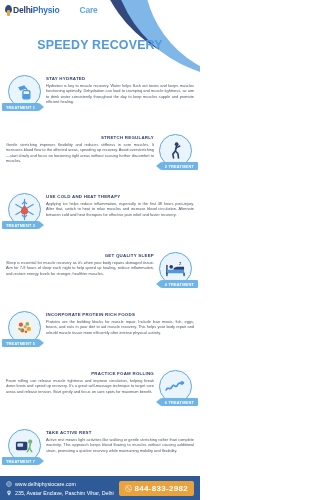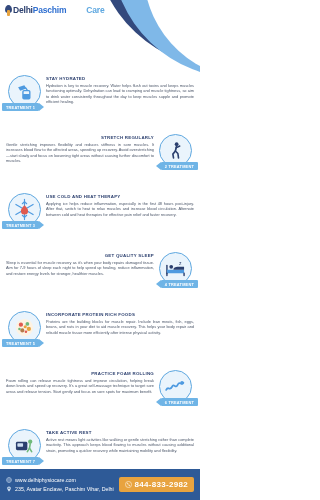--- a/index.html
+++ b/index.html
@@ -87,21 +87,21 @@
   .tip-text{
     font-size:3.9px;line-height:5.4px;color:#4a5568;text-align:justify;
   }
   .tip.right .tip-text{text-align:justify;}
 
   
   .ic{display:block;}
 
   
   .footer{
-    position:absolute;left:0;bottom:0;width:200px;height:31px;background:#2e5a97;
+    position:absolute;left:0;bottom:0;width:200px;height:24px;background:#2e5a97;
     display:flex;align-items:center;justify-content:space-between;padding:0 6px;
     box-sizing:border-box;
   }
   .f-left{display:flex;flex-direction:column;gap:3px;}
   .f-row{display:flex;align-items:center;gap:3px;color:#fff;font-size:5.3px;}
   .f-ic{width:6px;height:6px;flex:0 0 6px;display:block;}
   .phone{
     background:#e8a33f;border-radius:2px;color:#fff;font-size:8px;font-weight:bold;
     padding:3px 6px;display:flex;align-items:center;gap:3px;letter-spacing:.3px;
   }
@@ -115,25 +115,26 @@
     <div class="curve-navy"></div>
     <div class="curve-blue"></div>
     <div class="curve-white"></div>
 
     <div class="logo">
       <span class="logo-mark">
         <span class="pin"></span>
           <span class="stem"></span>
       </span>
       <span class="logo-text">
-        <span class="lt-a">Delhi</span><span class="lt-b">Paschim</span><span class="lt-c">Care</span>
+        <span class="lt-a">Delhi</span><span class="lt-b">Physio</span><span class="lt-c">Care</span>
       </span>
     </div>
 
     <div class="title">
+      <div>SPEEDY RECOVERY</div>
     </div>
   </div>
 
   <div class="tips" id="tips">
       <div class="tip left">
     <div class="tip-inner">
       <div class="circle">
         <span>
               <svg class="ic" width="22" height="22" viewBox="0 0 32 32">
                 <path d="M6 9l9-3 3 5-9 3z" fill="#4e9ae0"></path>

